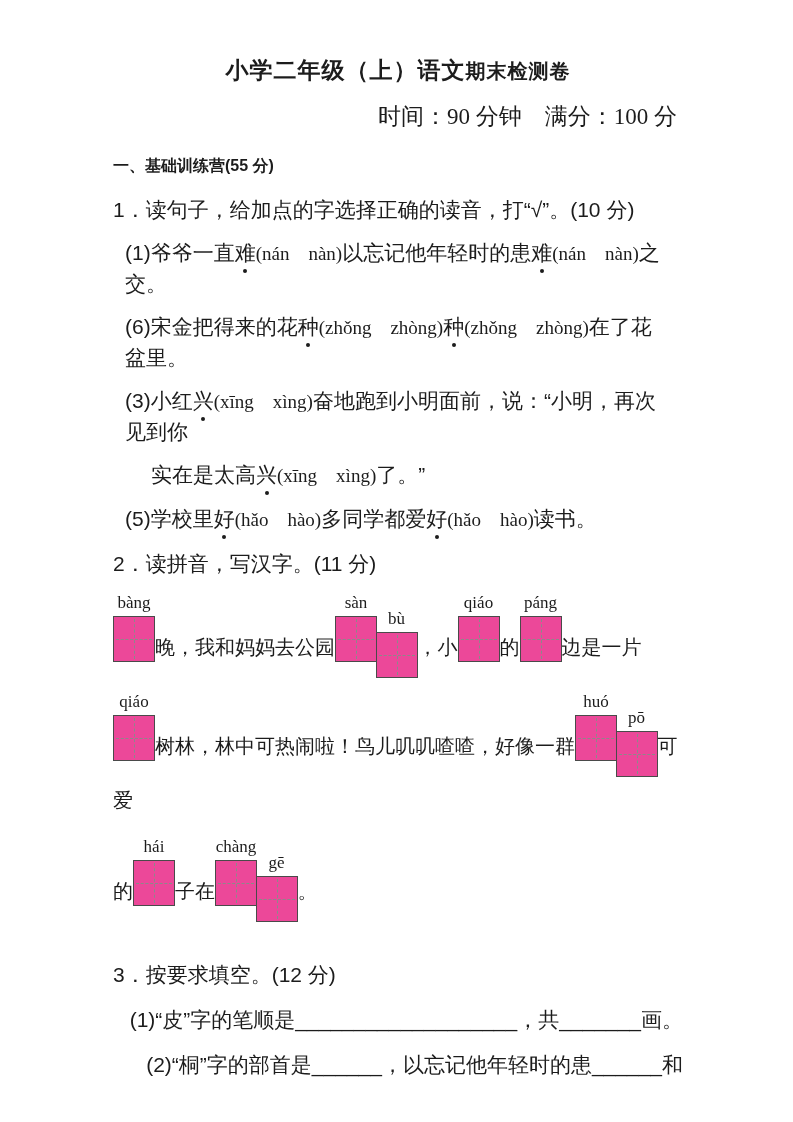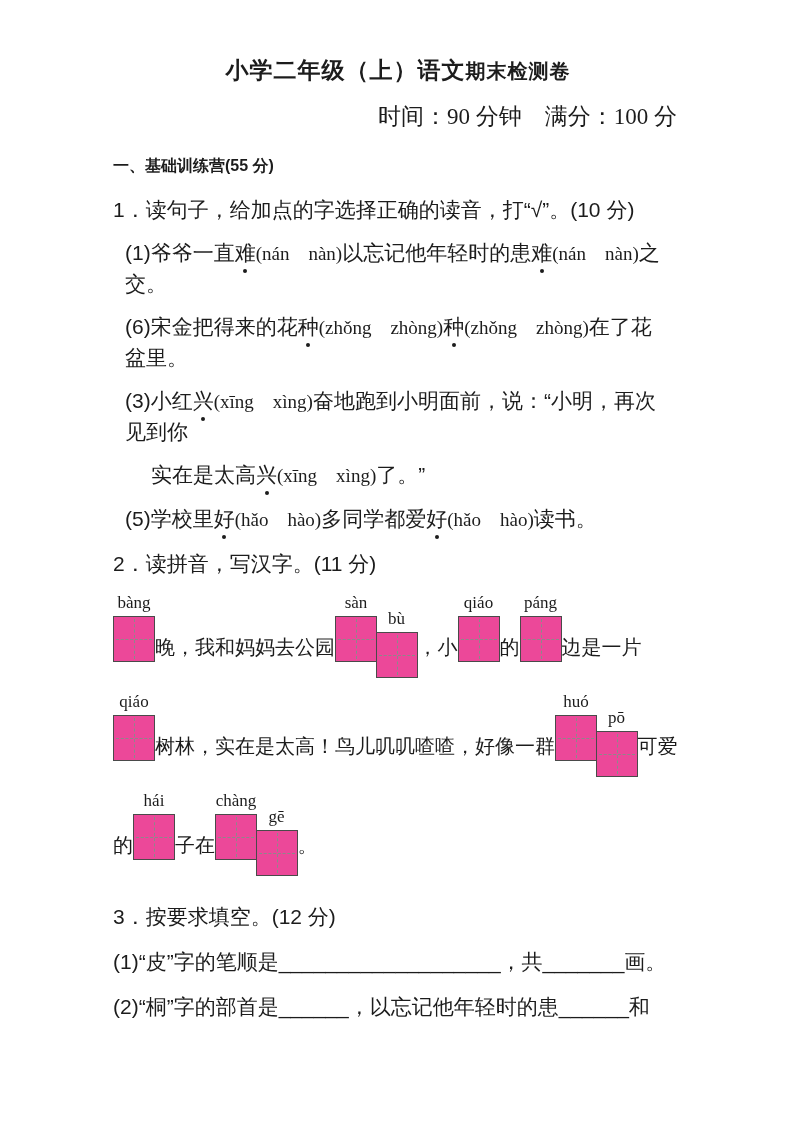--- a/index.html
+++ b/index.html
@@ -107,21 +107,21 @@
     position: absolute;
     left: 50%;
     transform: translateX(-50%);
     top: -24px;
     font-family: "Liberation Serif", serif;
     font-size: 17px;
     line-height: 20px;
     white-space: nowrap;
     color: #1c1c1c;
   }
-  .q3-block .q-line { margin: 15px 0; }
+  .q3-block .q-line { margin: 15px 0; text-align: right; }
 </style>
 </head>
 <body>
 
 <div class="page">
 
   <div class="title"><span>小学二年级（上）语文</span><span class="title-suffix">期末检测卷</span></div>
 
   <div class="meta">时间：90 分钟　满分：100 分</div>
 
@@ -132,23 +132,23 @@
       <div class="q-line"><span>(1)爷爷一直</span><span class="dot">难</span><span class="py">(nán    nàn)</span><span>以忘记他年轻时的患</span><span class="dot">难</span><span class="py">(nán    nàn)</span><span>之交。</span></div>
       <div class="q-line"><span>(6)宋金把得来的花</span><span class="dot">种</span><span class="py">(zhǒng    zhòng)</span><span class="dot">种</span><span class="py">(zhǒng    zhòng)</span><span>在了花盆里。</span></div>
       <div class="q-line"><span>(3)小红</span><span class="dot">兴</span><span class="py">(xīng    xìng)</span><span>奋地跑到小明面前，说：“小明，再次见到你</span></div>
       <div class="q-line indent"><span>实在是太高</span><span class="dot">兴</span><span class="py">(xīng    xìng)</span><span>了。”</span></div>
       <div class="q-line"><span>(5)学校里</span><span class="dot">好</span><span class="py">(hǎo    hào)</span><span>多同学都爱</span><span class="dot">好</span><span class="py">(hǎo    hào)</span><span>读书。</span></div>
     </div>
 
   <div class="q-prompt">2．读拼音，写汉字。(11 分)</div>
   <div class="q-block q2-block">
       <div class="q-line"><span class="tian-group"><span class="tian-cell"><span class="py-label">bàng</span></span></span><span>晚，我和妈妈去公园</span><span class="tian-group"><span class="tian-cell"><span class="py-label">sàn</span></span><span class="tian-cell"><span class="py-label">bù</span></span></span><span>，小</span><span class="tian-group"><span class="tian-cell"><span class="py-label">qiáo</span></span></span><span>的</span><span class="tian-group"><span class="tian-cell"><span class="py-label">páng</span></span></span><span>边是一片</span></div>
-      <div class="q-line"><span class="tian-group"><span class="tian-cell"><span class="py-label">qiáo</span></span></span><span>树林，实在是太高！鸟儿叽叽喳喳，好像一群</span><span class="tian-group"><span class="tian-cell"><span class="py-label">huó</span></span><span class="tian-cell"><span class="py-label">pō</span></span></span><span>可爱</span></div>
+      <div class="q-line"><span class="tian-group"><span class="tian-cell"><span class="py-label">qiáo</span></span></span><span>树林，林中可热闹啦！鸟儿叽叽喳喳，好像一群</span><span class="tian-group"><span class="tian-cell"><span class="py-label">huó</span></span><span class="tian-cell"><span class="py-label">pō</span></span></span><span>可爱</span></div>
       <div class="q-line"><span>的</span><span class="tian-group"><span class="tian-cell"><span class="py-label">hái</span></span></span><span>子在</span><span class="tian-group"><span class="tian-cell"><span class="py-label">chàng</span></span><span class="tian-cell"><span class="py-label">gē</span></span></span><span>。</span></div>
     </div>
 
-  <div class="q-prompt" style="margin-top:26px">3．按要求填空。(12 分)</div>
+  <div class="q-prompt" style="margin-top:38px">3．按要求填空。(12 分)</div>
   <div class="q-block q3-block">
       <div class="q-line"><span>(1)“皮”字的笔顺是</span><span>___________________</span><span>，共</span><span>_______</span><span>画。</span></div>
       <div class="q-line"><span>(2)“桐”字的部首是</span><span>______</span><span>，以忘记他年轻时的患</span><span>______</span><span>和</span></div>
     </div>
 
 </div>
 
 </body></html>

